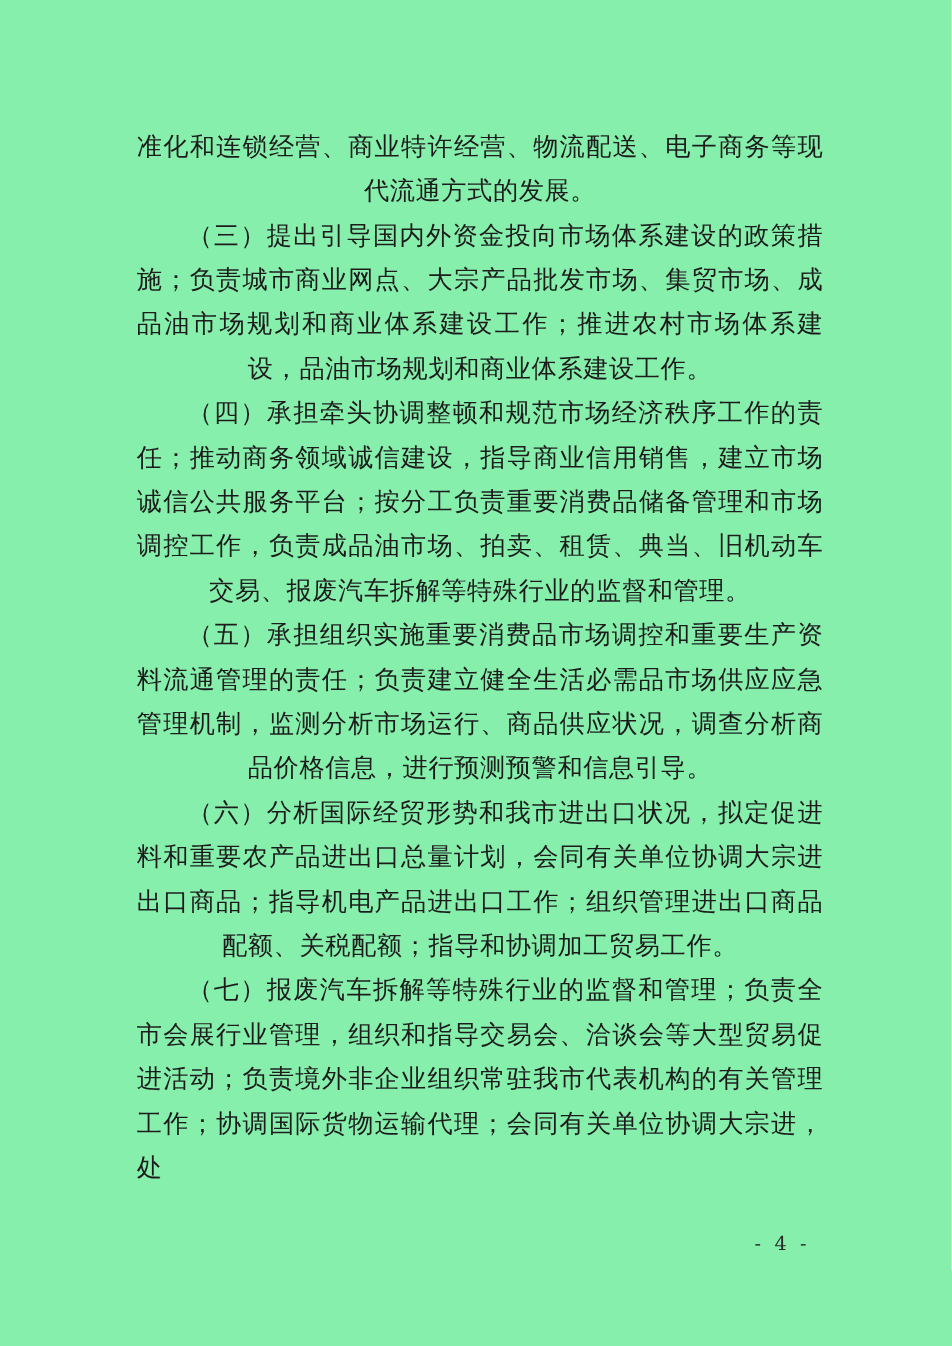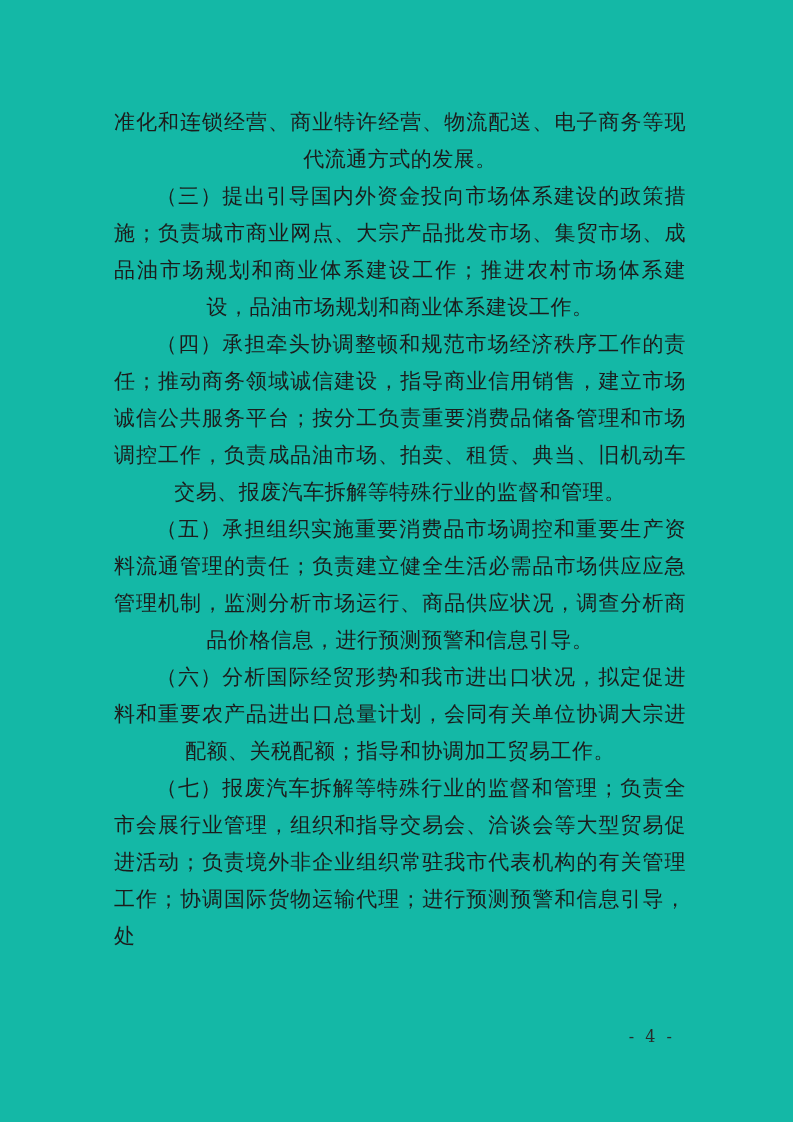--- a/index.html
+++ b/index.html
@@ -4,21 +4,21 @@
 <style>
   html, body {
     margin: 0;
     padding: 0;
     background: #e8e8e8;
   }
   .page {
     position: relative;
     width: 793px;
     height: 1122px;
-    background: #14b8a6;
+    background: #86efac;
     overflow: hidden;
     font-family: "DejaVu Serif", "Liberation Serif", serif;
     color: #1c1c1c;
   }
   .doc-body {
     position: absolute;
     top: 104px;
     left: 114px;
     width: 572px;
   }
@@ -69,20 +69,21 @@
       <p class="line fill">任；推动商务领域诚信建设，指导商业信用销售，建立市场</p>
       <p class="line fill">诚信公共服务平台；按分工负责重要消费品储备管理和市场</p>
       <p class="line fill">调控工作，负责成品油市场、拍卖、租赁、典当、旧机动车</p>
       <p class="line">交易、报废汽车拆解等特殊行业的监督和管理。</p>
       <p class="line indent fill">（五）承担组织实施重要消费品市场调控和重要生产资</p>
       <p class="line fill">料流通管理的责任；负责建立健全生活必需品市场供应应急</p>
       <p class="line fill">管理机制，监测分析市场运行、商品供应状况，调查分析商</p>
       <p class="line">品价格信息，进行预测预警和信息引导。</p>
       <p class="line indent fill">（六）分析国际经贸形势和我市进出口状况，拟定促进</p>
       <p class="line fill">料和重要农产品进出口总量计划，会同有关单位协调大宗进</p>
+      <p class="line fill">出口商品；指导机电产品进出口工作；组织管理进出口商品</p>
       <p class="line">配额、关税配额；指导和协调加工贸易工作。</p>
       <p class="line indent fill">（七）报废汽车拆解等特殊行业的监督和管理；负责全</p>
       <p class="line fill">市会展行业管理，组织和指导交易会、洽谈会等大型贸易促</p>
       <p class="line fill">进活动；负责境外非企业组织常驻我市代表机构的有关管理</p>
-      <p class="line fill">工作；协调国际货物运输代理；进行预测预警和信息引导，处</p>
+      <p class="line fill">工作；协调国际货物运输代理；会同有关单位协调大宗进，处</p>
     </main>
   <div class="page-number">- 4 -</div>
 </div>
 
 </body></html>

